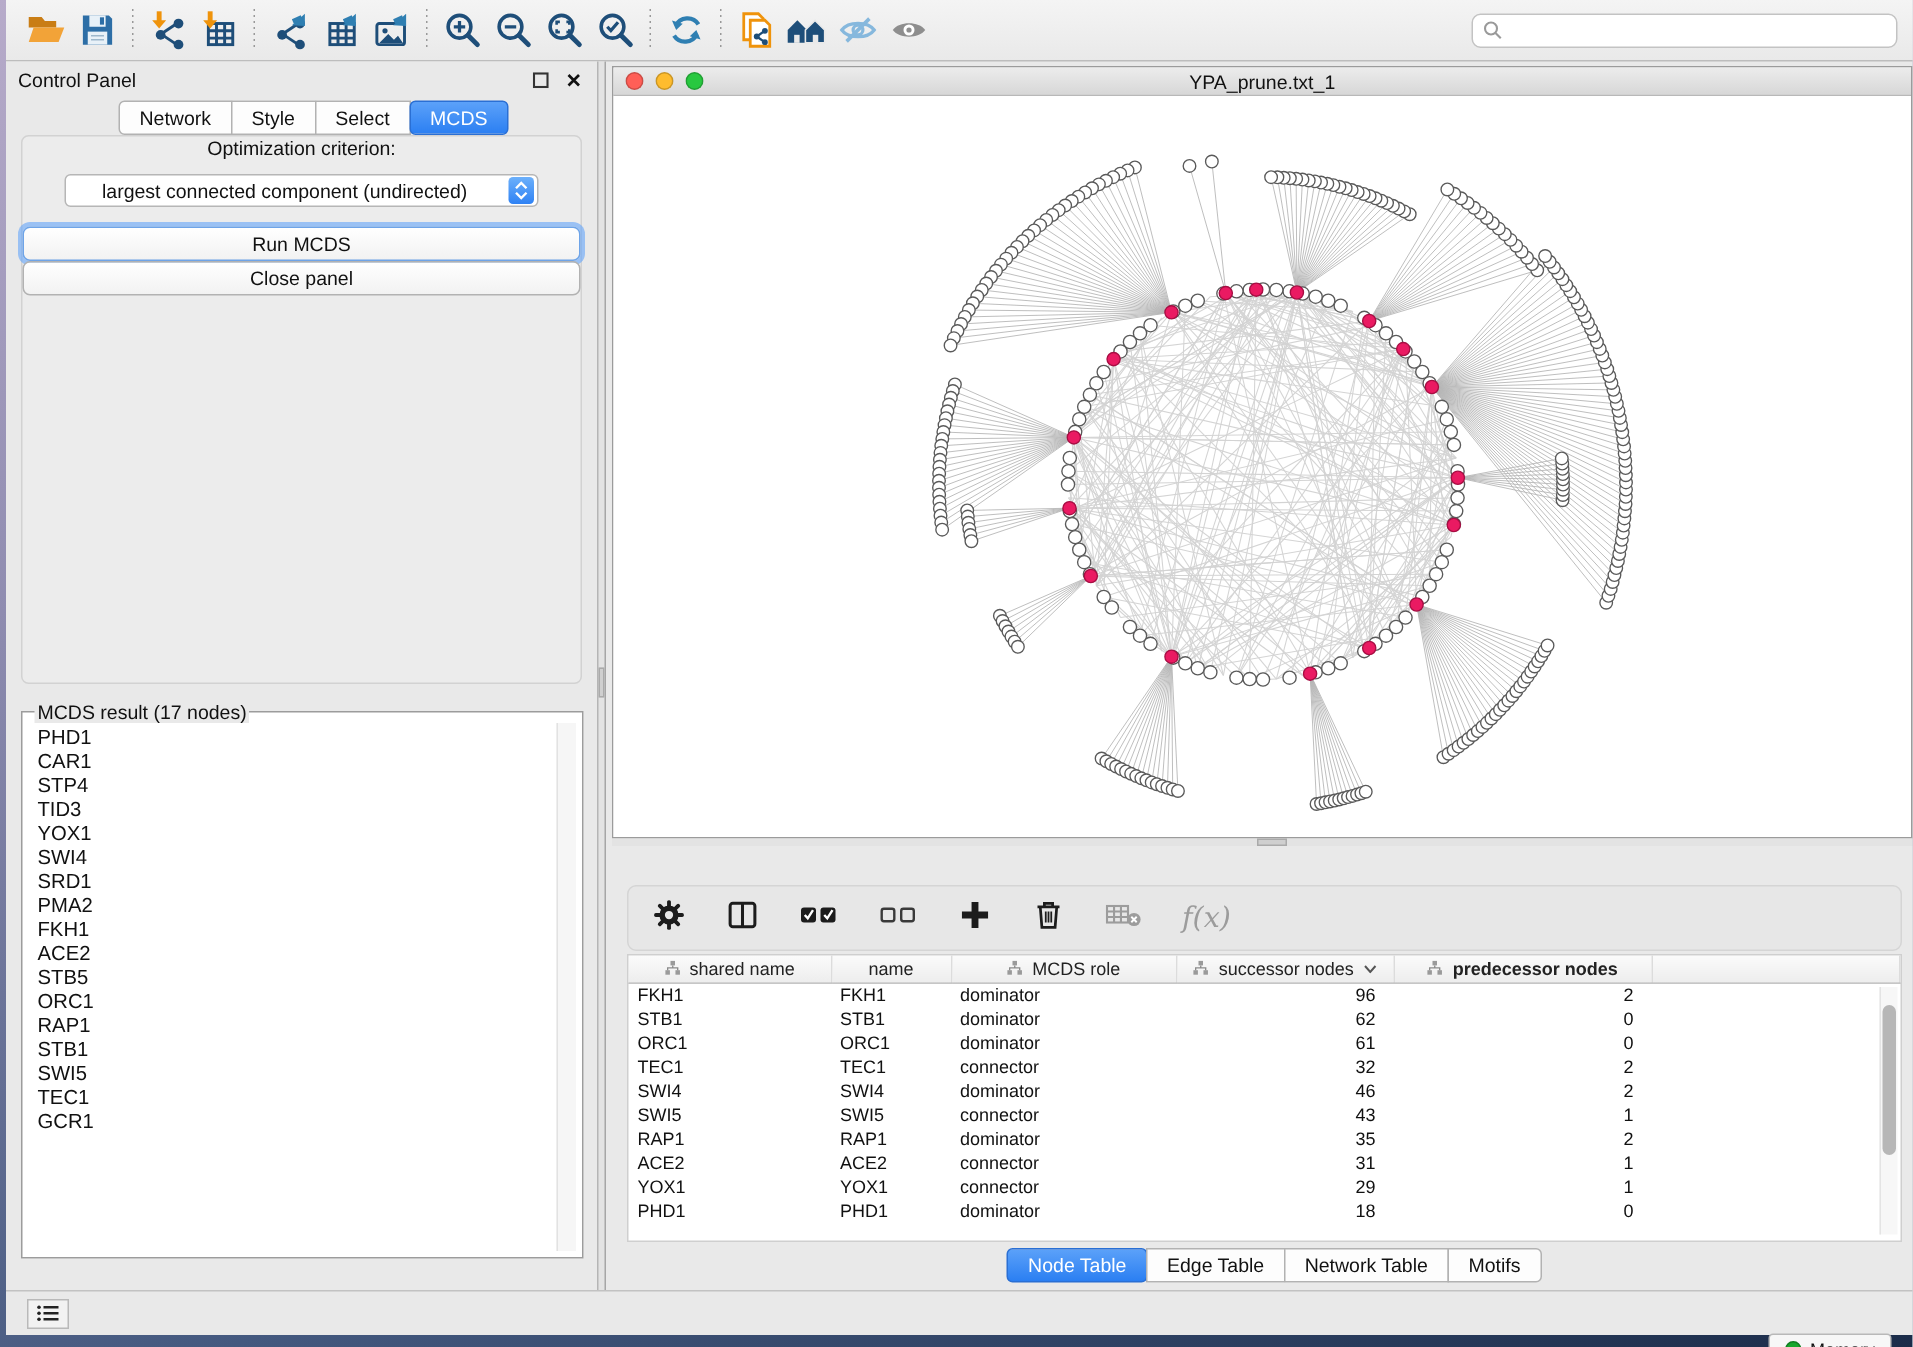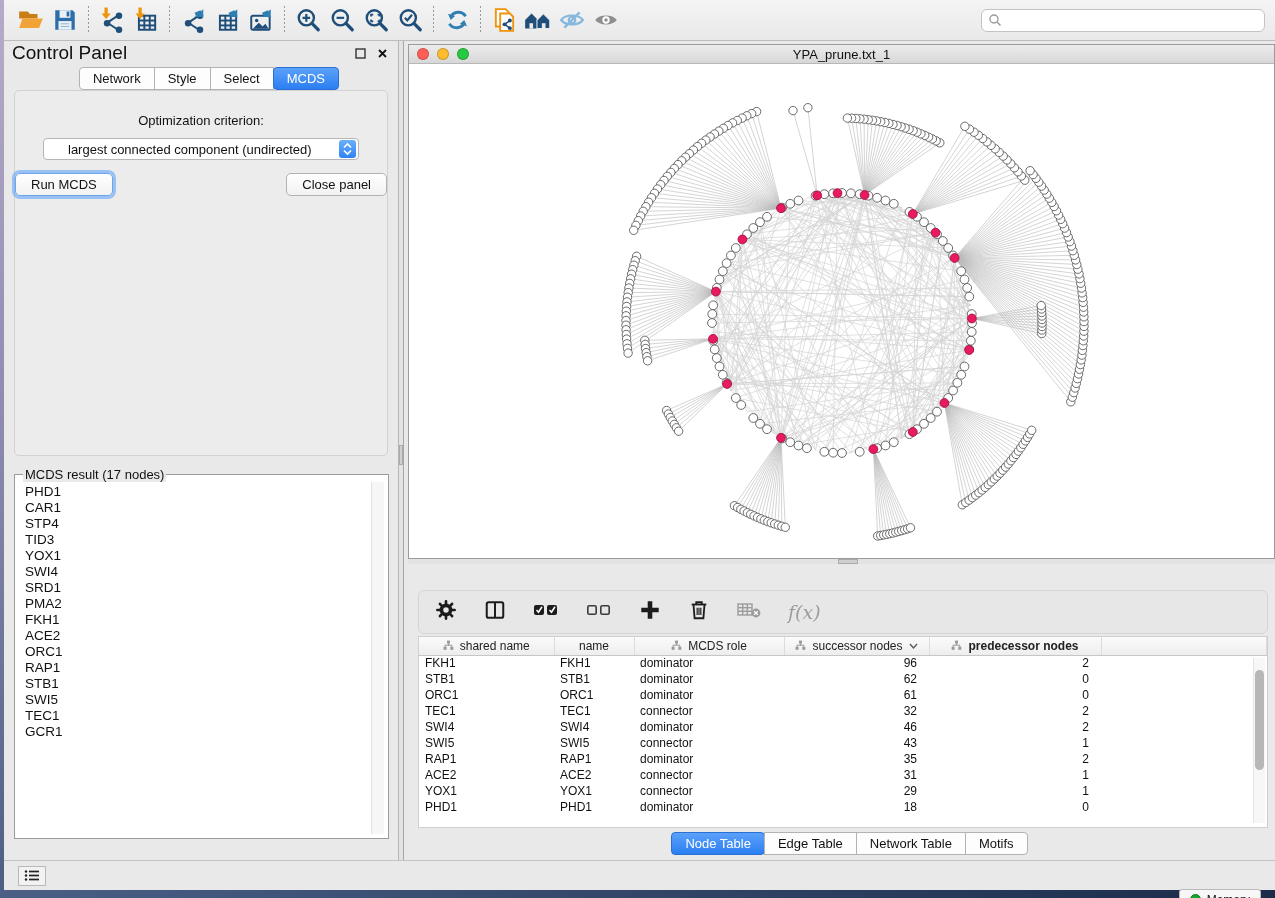--- a/index.html
+++ b/index.html
@@ -22,39 +22,39 @@
   .search { margin-left:auto; width:284px; height:23px; background:#fff;
     border:1px solid #c3c3c3; border-radius:6px; display:flex; align-items:center; padding:0 6px; }
   .search input { border:none; outline:none; flex:1; font-size:12px; background:transparent; }
 
   
   .main { position:absolute; left:0; right:0; top:41px; bottom:30px; }
 
   
   .cpanel { position:absolute; left:0; top:0; bottom:0; width:394px; background:#e9e9e9; }
   .panel-head { height:24px; display:flex; align-items:center; padding:0 8px; }
-  .panel-title { font-size:19px; color:#111; }
+  .panel-title { font-size:13px; color:#111; }
   .panel-head .spacer { flex:1; }
   .winicon { width:16px; height:14px; display:flex; align-items:center; justify-content:center; margin-left:6px; }
   .tabs-row { display:flex; justify-content:center; margin-top:2px; position:relative; z-index:2; }
   .tab { font-size:13px; padding:3px 13px; background:#fdfdfd; border:1px solid #b2b2b2;
     margin-left:-1px; color:#111; }
   .tab:first-child { border-radius:4px 0 0 4px; margin-left:16px; }
   .tab:last-child { border-radius:0 4px 4px 0; }
   .tab.active { background:linear-gradient(#5ba1f9,#2b7ff2); color:#fff; border-color:#2a6fd4;
     border-radius:4px; }
   .cp-inner { position:absolute; left:10px; right:10px; top:49px; height:366px;
     background:#ececec; border:1px solid #d2d2d2; border-radius:5px; }
-  .opt-label { text-align:center; font-size:13px; margin-top:22px; color:#111; }
+  .opt-label { text-align:center; font-size:13px; color:#111; }
   .selectbox { margin:10px auto 0; width:316px; height:22px; background:#fff;
     border:1px solid #b6b6b6; border-radius:4px; display:flex; align-items:center; }
   .selectbox .val { flex:1; font-size:13px; padding-left:24px; color:#111; white-space:nowrap; }
   .stepper { width:17px; height:18px; margin-right:2px; border-radius:3px;
     background:linear-gradient(#6cb0fb,#2f82f4); display:flex; align-items:center; justify-content:center; }
-  .btn-row { display:flex; justify-content:space-between; gap:0; margin-top:13px; }
+  .btn-row { display:flex; justify-content:center; gap:0; margin-top:13px;flex-direction:column; }
   .pushbtn { font-size:13px; padding:3px 15px; background:linear-gradient(#ffffff,#f2f2f2);
     border:1px solid #b2b2b2; border-radius:5px; color:#111; }
   .pushbtn.focused { box-shadow:0 0 0 3px rgba(100,165,250,.6); border-color:#6ea4e8; }
 
   fieldset.result { position:absolute; left:10px; width:375px; top:426px; height:372px;
     border:1px solid #9c9c9c; background:#fff; }
   fieldset.result legend { font-size:13px; color:#111; background:#e9e9e9; padding:0 2px; margin-left:8px; }
   .result-list { position:absolute; inset:0 4px 4px 4px; background:#fff; overflow:hidden; }
   .result-list ul { list-style:none; padding:2px 0 0 6px; }
   .result-list li { font-size:13.5px; line-height:16px; color:#111; }
@@ -370,20 +370,21 @@
               <li>PHD1</li>
               <li>CAR1</li>
               <li>STP4</li>
               <li>TID3</li>
               <li>YOX1</li>
               <li>SWI4</li>
               <li>SRD1</li>
               <li>PMA2</li>
               <li>FKH1</li>
               <li>ACE2</li>
+              <li>STB5</li>
               <li>ORC1</li>
               <li>RAP1</li>
               <li>STB1</li>
               <li>SWI5</li>
               <li>TEC1</li>
               <li>GCR1</li>
             </ul>
           <div class="rl-track"></div>
         </div>
       </fieldset>

